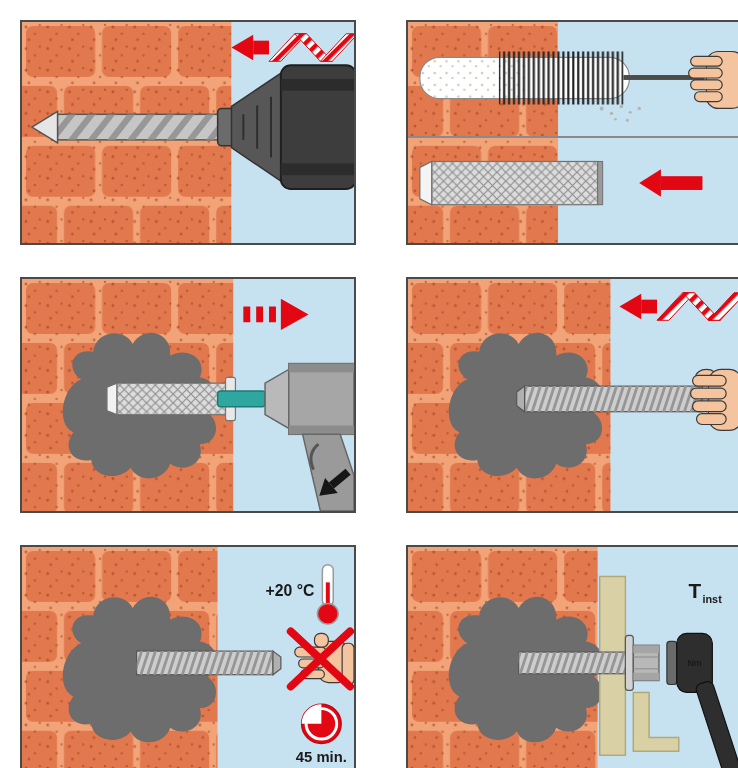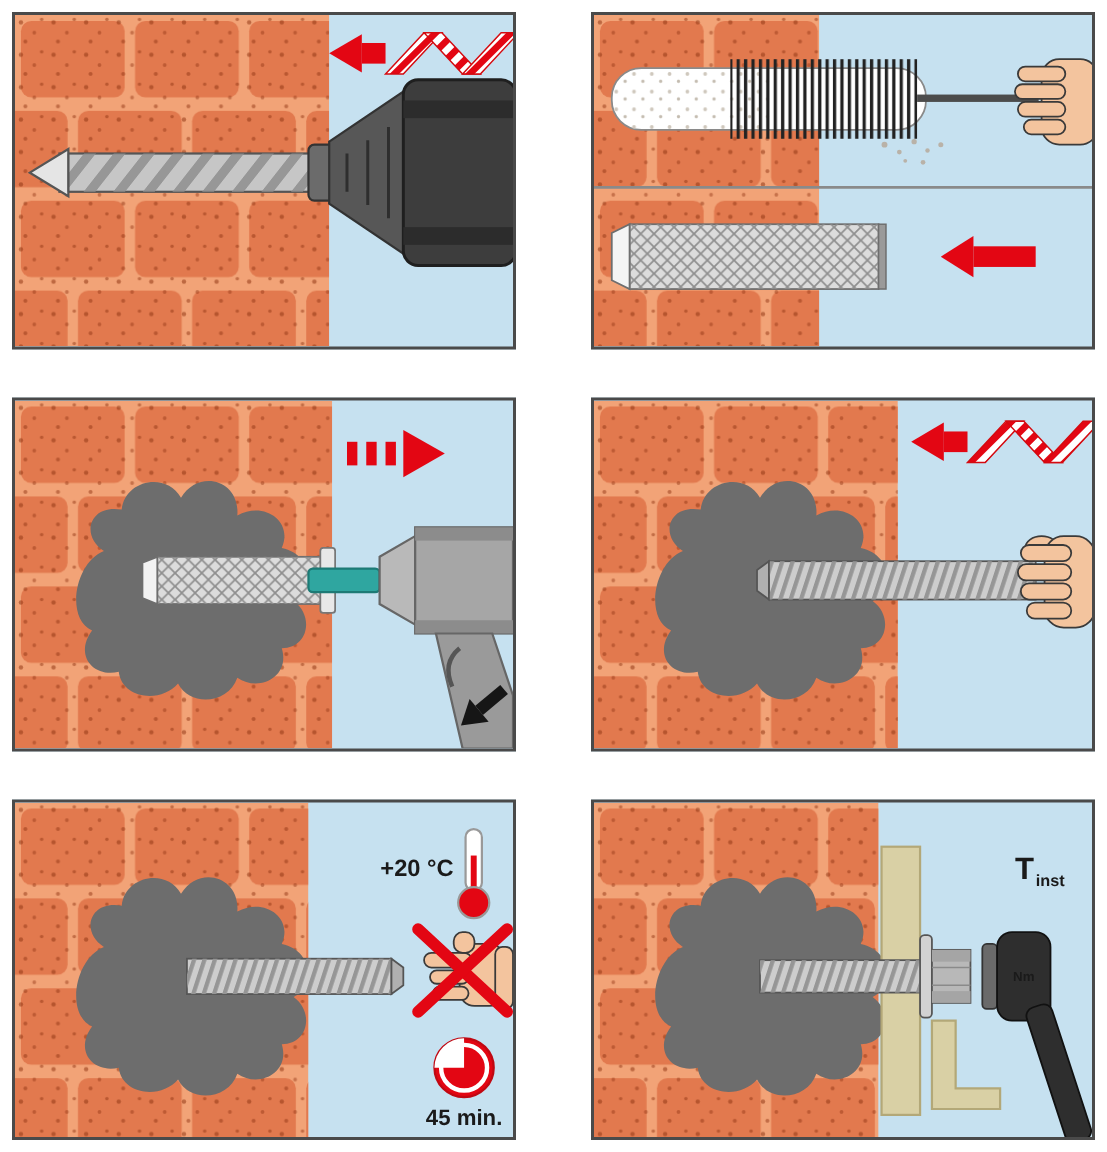--- a/index.html
+++ b/index.html
@@ -1,17 +1,17 @@
 <!DOCTYPE html>
 <html><head>
 <meta charset="utf-8">
 <style>
   html,body{margin:0;padding:0;background:#ffffff;}
   body{width:738px;height:768px;font-family:"Liberation Sans",sans-serif;}
-  .sheet{box-sizing:border-box;width:738px;height:768px;padding:8px;
+  .sheet{box-sizing:border-box;width:738px;height:768px;padding:20px;
          display:grid;grid-template-columns:336px 336px;grid-template-rows:225px 236px 227px;
          column-gap:50px;row-gap:32px;}
   figure.panel{margin:0;position:relative;border:2px solid #4a4a4a;background:#c6e1f0;overflow:hidden;box-sizing:border-box;}
   svg.scene{display:block;width:100%;height:100%;}
   svg.scene text{font-family:"Liberation Sans",sans-serif;fill:#1a1a1a;}
 </style>
 </head>
 <body>
 
 <div class="sheet">

